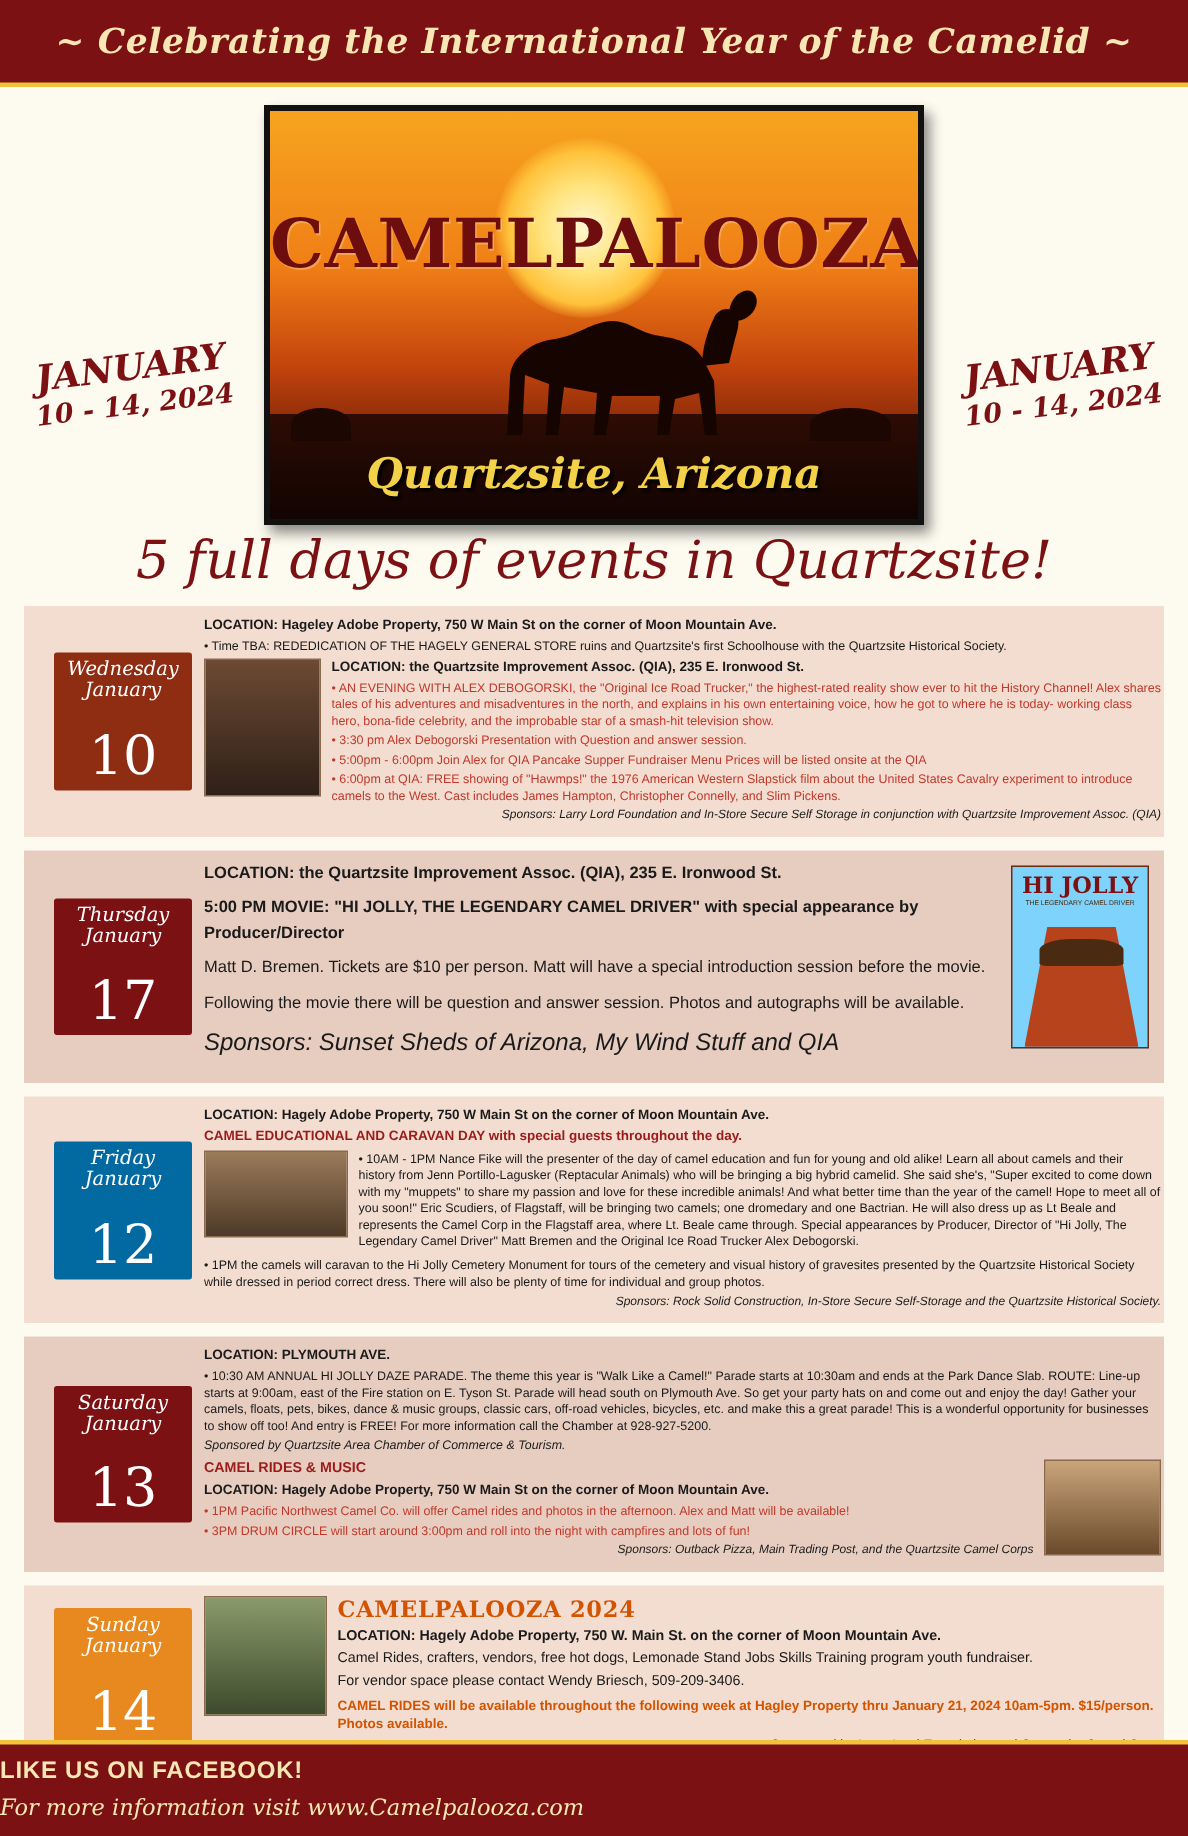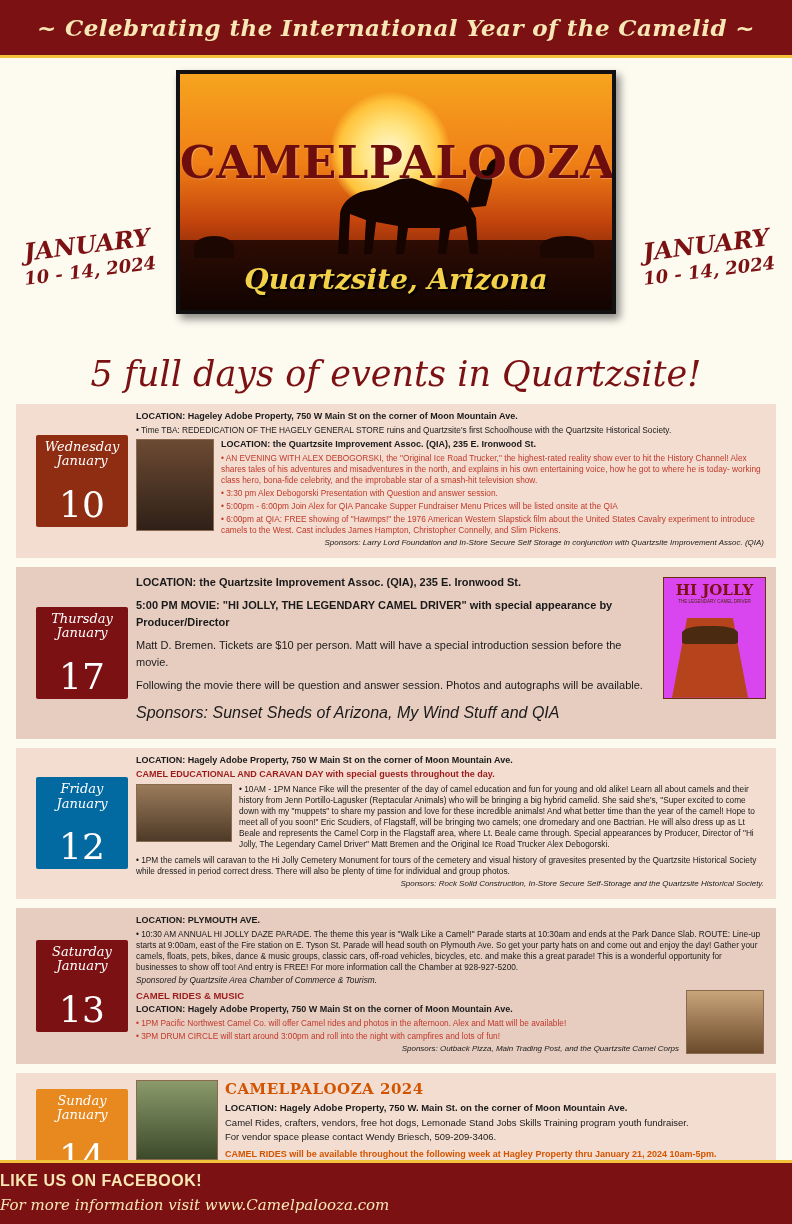--- a/index.html
+++ b/index.html
@@ -27,21 +27,21 @@
     font-weight: bold;
     color: #f6e7b4;
     font-size: 23px;
     letter-spacing: .4px;
     white-space: nowrap;
   }
 
   
   .hero-wrap { position:relative; height: 300px; }
   .hero {
-    position:absolute; left:176px; top:12px; width:440px; height:244px;
+    position:absolute; left:176px; top:12px; width:440px; height:280px;
     background: linear-gradient(#f6a41f 0%, #f07f16 38%, #c5450d 62%, #6d1d07 85%, #2b0a03 100%);
     border: 4px solid #111;
     box-shadow: 4px 5px 8px rgba(0,0,0,.45);
     overflow:hidden;
   }
   .sun {
     position:absolute; left:150px; top:18px; width:120px; height:120px;
     border-radius:50%;
     background: radial-gradient(circle, #fff8cf 0%, #ffe27a 35%, #ffc23a 60%, rgba(255,170,40,0) 72%);
   }
@@ -108,39 +108,39 @@
   .datebox {
     width: 92px; padding: 5px 2px 4px;
     text-align:center; color:#fff;
     font-family:"DejaVu Serif", serif;
     border-radius: 2px;
   }
   .datebox .dow { font-style:italic; font-size:13px; line-height:1.1; }
   .datebox .mon { font-style:italic; font-size:13px; line-height:1.1; margin-bottom:-2px;}
   .datebox .num { font-size: 36px; font-weight:normal; line-height:1; margin-top:20px; }
 
-  .content { flex:1; padding: 7px 12px 7px 2px; font-size: 8.3px; line-height: 1.33; }
+  .content { flex:1; padding: 7px 2px 7px 2px; font-size: 8.3px; line-height: 1.33; }
   .content p { margin: 0 0 2px 0; }
   .loc { font-weight:bold; font-size:9px; }
   .red { color:#c0392b; }
   .darkred { color:#9b1b1b; font-weight:bold; }
   .orange { color:#d35400; font-weight:bold; }
   .bold { font-weight:bold; }
   .ital { font-style:italic; }
   .sponsors { font-style:italic; font-size:8px; margin-top:2px;text-align:right; }
 
   .thumb { border:1px solid #8a6a4f; background:#cbb59b; flex:none; }
   .row { display:flex; gap:7px; }
 
   
   .thu-body { font-size: 11px; line-height:1.5; }
   .thu-body p { margin: 0 0 7px 0; }
   .poster {
-    width: 103px; height: 122px; margin: 10px 10px 10px 4px;
-    background:#d946ef; border:1px solid #6b2d12; position:relative; overflow:hidden; flex:none;
+    width: 92px; height: 122px; margin: 10px 10px 10px 4px;
+    background:#7dd3fc; border:1px solid #6b2d12; position:relative; overflow:hidden; flex:none;
   }
   .poster .pt { font-family:"DejaVu Serif", serif; color:#7b1113; font-weight:bold; font-size:15px; text-align:center; padding-top:3px;}
   .poster .psub { font-size:4.5px; text-align:center; color:#4a2a10; }
   .poster .pfig { position:absolute; left:8px; bottom:0; width:76px; height:80px; background:#b7431c; clip-path: polygon(20% 0,80% 0,100% 100%,0 100%); }
   .poster .phat { position:absolute; left:18px; bottom:54px; width:56px; height:18px; background:#4a2a10; border-radius:40% 40% 10% 10%; }
 
   
   .footer {
     position:absolute; left:0; right:0; bottom:0;
     height: 64px;

